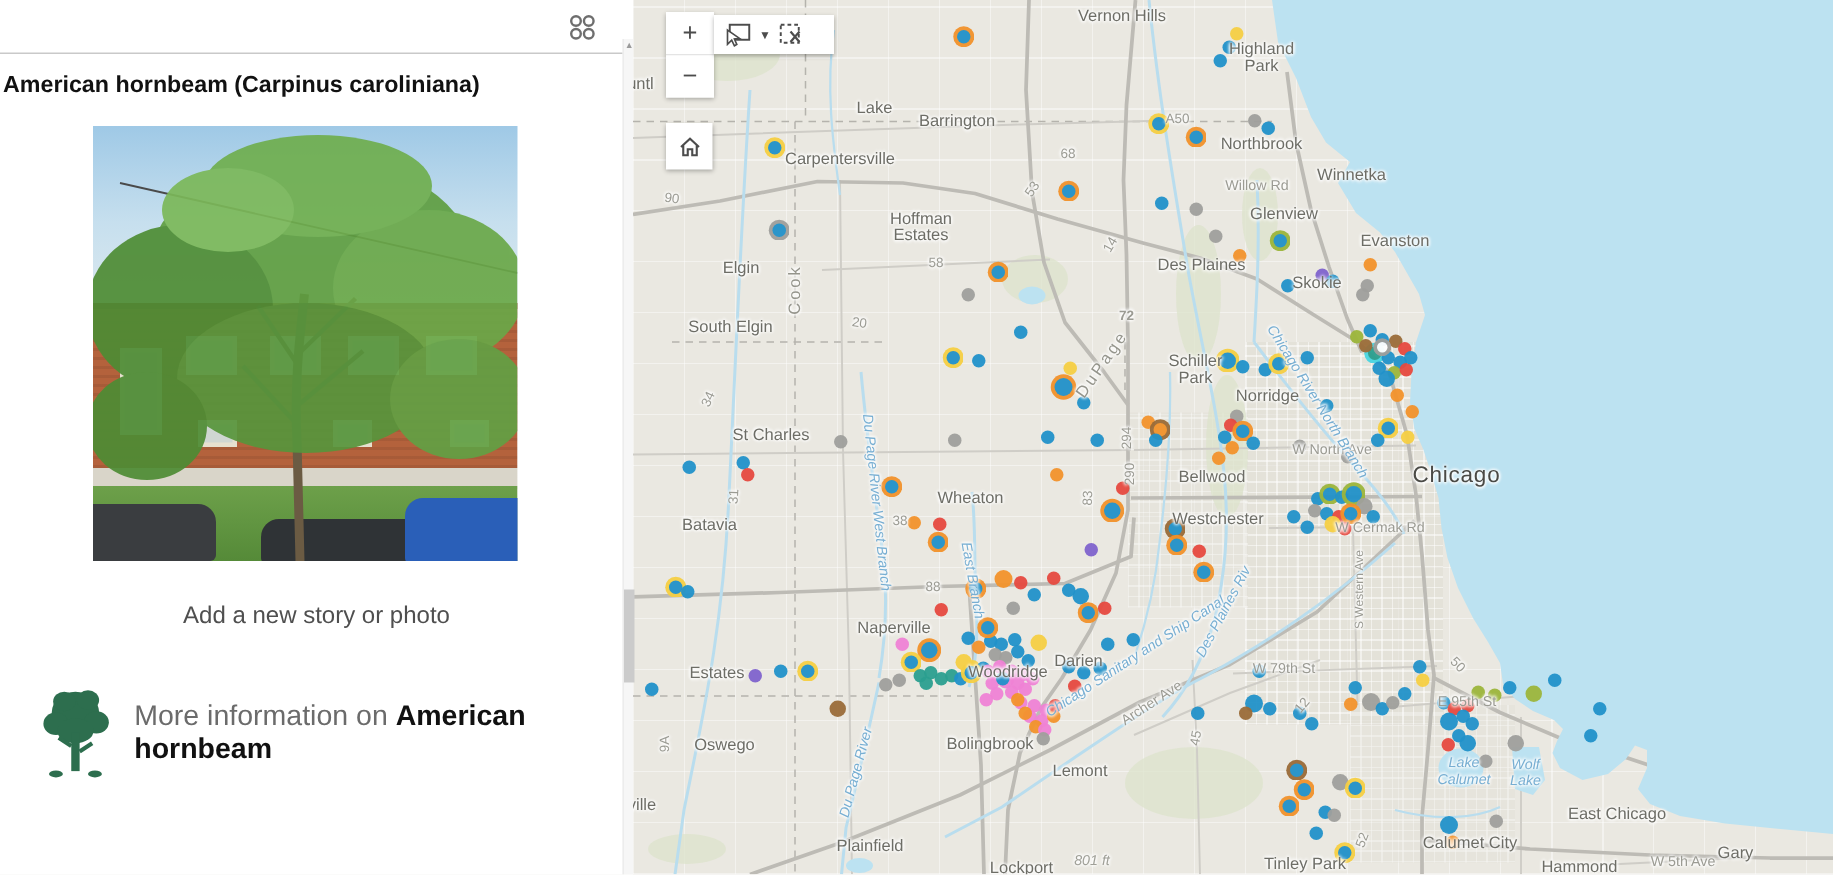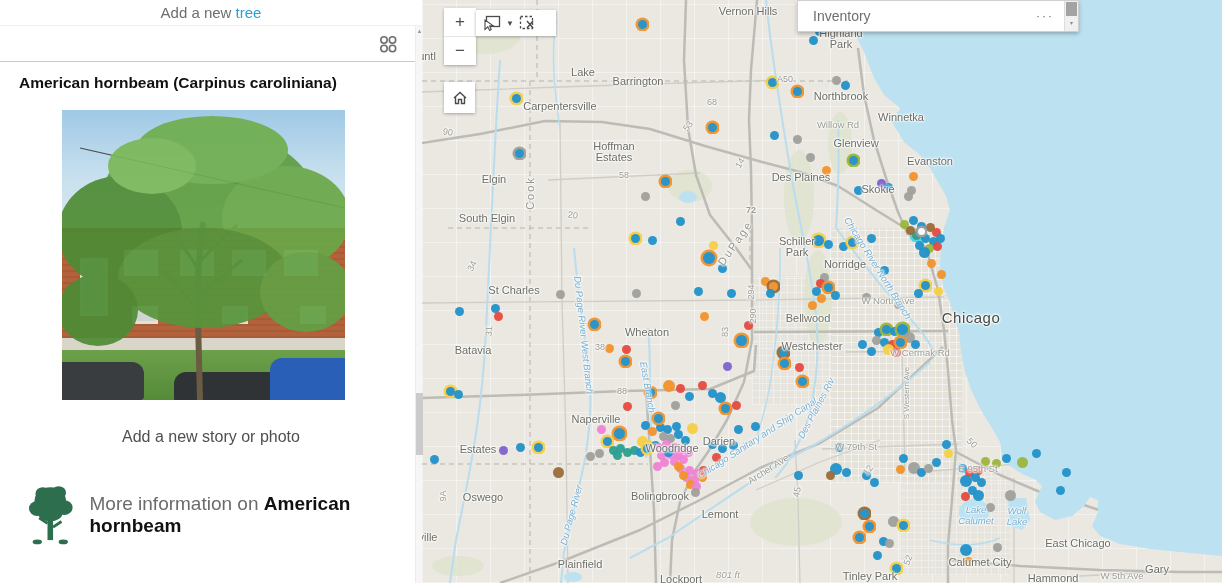--- a/index.html
+++ b/index.html
@@ -9,21 +9,21 @@
 
   
   #sidebar { position:absolute; left:0; top:0; width:422px; height:583px; background:#fff; z-index:5; }
   .sb-header { height:26px; display:flex; align-items:center; justify-content:center;
     font-size:15px; color:#6e6e6e; border-bottom:1px solid #f0f0f0; }
   .sb-header a { color:#2b9fd8; text-decoration:none; white-space:pre; }
   .sb-header span { white-space:pre; }
   .sb-iconrow { height:36px; border-bottom:1px solid #c9c9c9; position:relative; }
   .grid-icon { position:absolute; right:24px; top:8px; width:20px; height:20px; cursor:pointer; }
   .grid-icon circle { fill:none; stroke:#6e6e6e; stroke-width:1.6; }
-  .species-heading { padding:12px 10px 10px 19px; font-size:15.5px; font-weight:bold; color:#111; }
+  .species-heading { padding:12px 10px 10px 2px; font-size:15.5px; font-weight:bold; color:#111; }
 
   .photo { position:relative; width:283px; height:290px; margin:8px auto 0 62px; overflow:hidden; background:linear-gradient(180deg,#9fc9e6 0%,#c6dfee 22%,#e3ecef 48%,#efeee8 62%,#efeee8 100%); }
   .ph-building { position:absolute; left:0; top:118px; width:283px; height:110px;
      background:#b4623c; background-image:repeating-linear-gradient(0deg, rgba(0,0,0,.07) 0 2px, transparent 2px 6px); border-top:4px solid #8a4a30; }
   .ph-win { position:absolute; background:#cfd6d2; border:3px solid #e6e0cf; }
   .ph-sidewalk { position:absolute; left:0; top:228px; width:283px; height:14px; background:#d9d5c9; }
   .ph-grass { position:absolute; left:0; top:240px; width:283px; height:50px; background:linear-gradient(180deg,#6da04a,#558a38); }
   .ph-car { position:absolute; border-radius:12px 12px 4px 4px; }
   .photo svg { position:absolute; left:0; top:0; }
 
@@ -82,24 +82,20 @@
   #inv-scroll { width:14px; height:30px; background:#f0f0f0; border-left:1px solid #ddd; position:relative; }
   #inv-thumb { position:absolute; left:1px; top:1px; width:11px; height:14px; background:#a3a3a3; }
   #inv-scroll .sbtn { position:absolute; left:0; top:18px; width:13px; text-align:center; font-size:6px; color:#8a8a8a; }
 </style>
 </head>
 <body>
 
 <div id="app">
 
   <div id="sidebar">
-    <div class="sb-header">
-      <span>Add a new </span>
-        <a href="#">tree</a>
-    </div>
     <div class="sb-iconrow">
       <svg class="grid-icon" viewBox="0 0 20 20">
         <circle cx="6" cy="6" r="3.2"></circle>
           <circle cx="14.5" cy="6" r="3.2"></circle>
         <circle cx="6" cy="14.5" r="3.2"></circle>
           <circle cx="14.5" cy="14.5" r="3.2"></circle>
       </svg>
     </div>
     <div class="species-heading">American hornbeam (Carpinus caroliniana)</div>
 
@@ -563,22 +559,14 @@
         <rect x="4.5" y="1.5" width="13" height="10" fill="none" stroke="#4c4c4c" stroke-width="1.3"></rect>
         <path d="M3,5 L3,14.5 L5.8,11.8 L7.6,15.5 L9.2,14.6 L7.6,11 L11,10.6 Z" fill="#fff" stroke="#4c4c4c" stroke-width="1.1"></path>
       </svg>
       <span class="chev">▼</span>
       <svg width="18" height="17" viewBox="0 0 18 17">
         <rect x="1.5" y="1.5" width="12" height="12" fill="none" stroke="#4c4c4c" stroke-width="1.3" stroke-dasharray="2.5 2"></rect>
         <path d="M8,6 L14,13 M14,6 L8,13" stroke="#4c4c4c" stroke-width="1.5"></path>
       </svg>
     </div>
 
-    <div id="inv-panel">
-      <span id="inv-title">Inventory</span>
-      <span id="inv-menu">···</span>
-      <div id="inv-scroll">
-        <div id="inv-thumb"></div>
-        <span class="sbtn">▾</span>
-      </div>
-    </div>
   </div>
 </div>
 
 </body></html>

